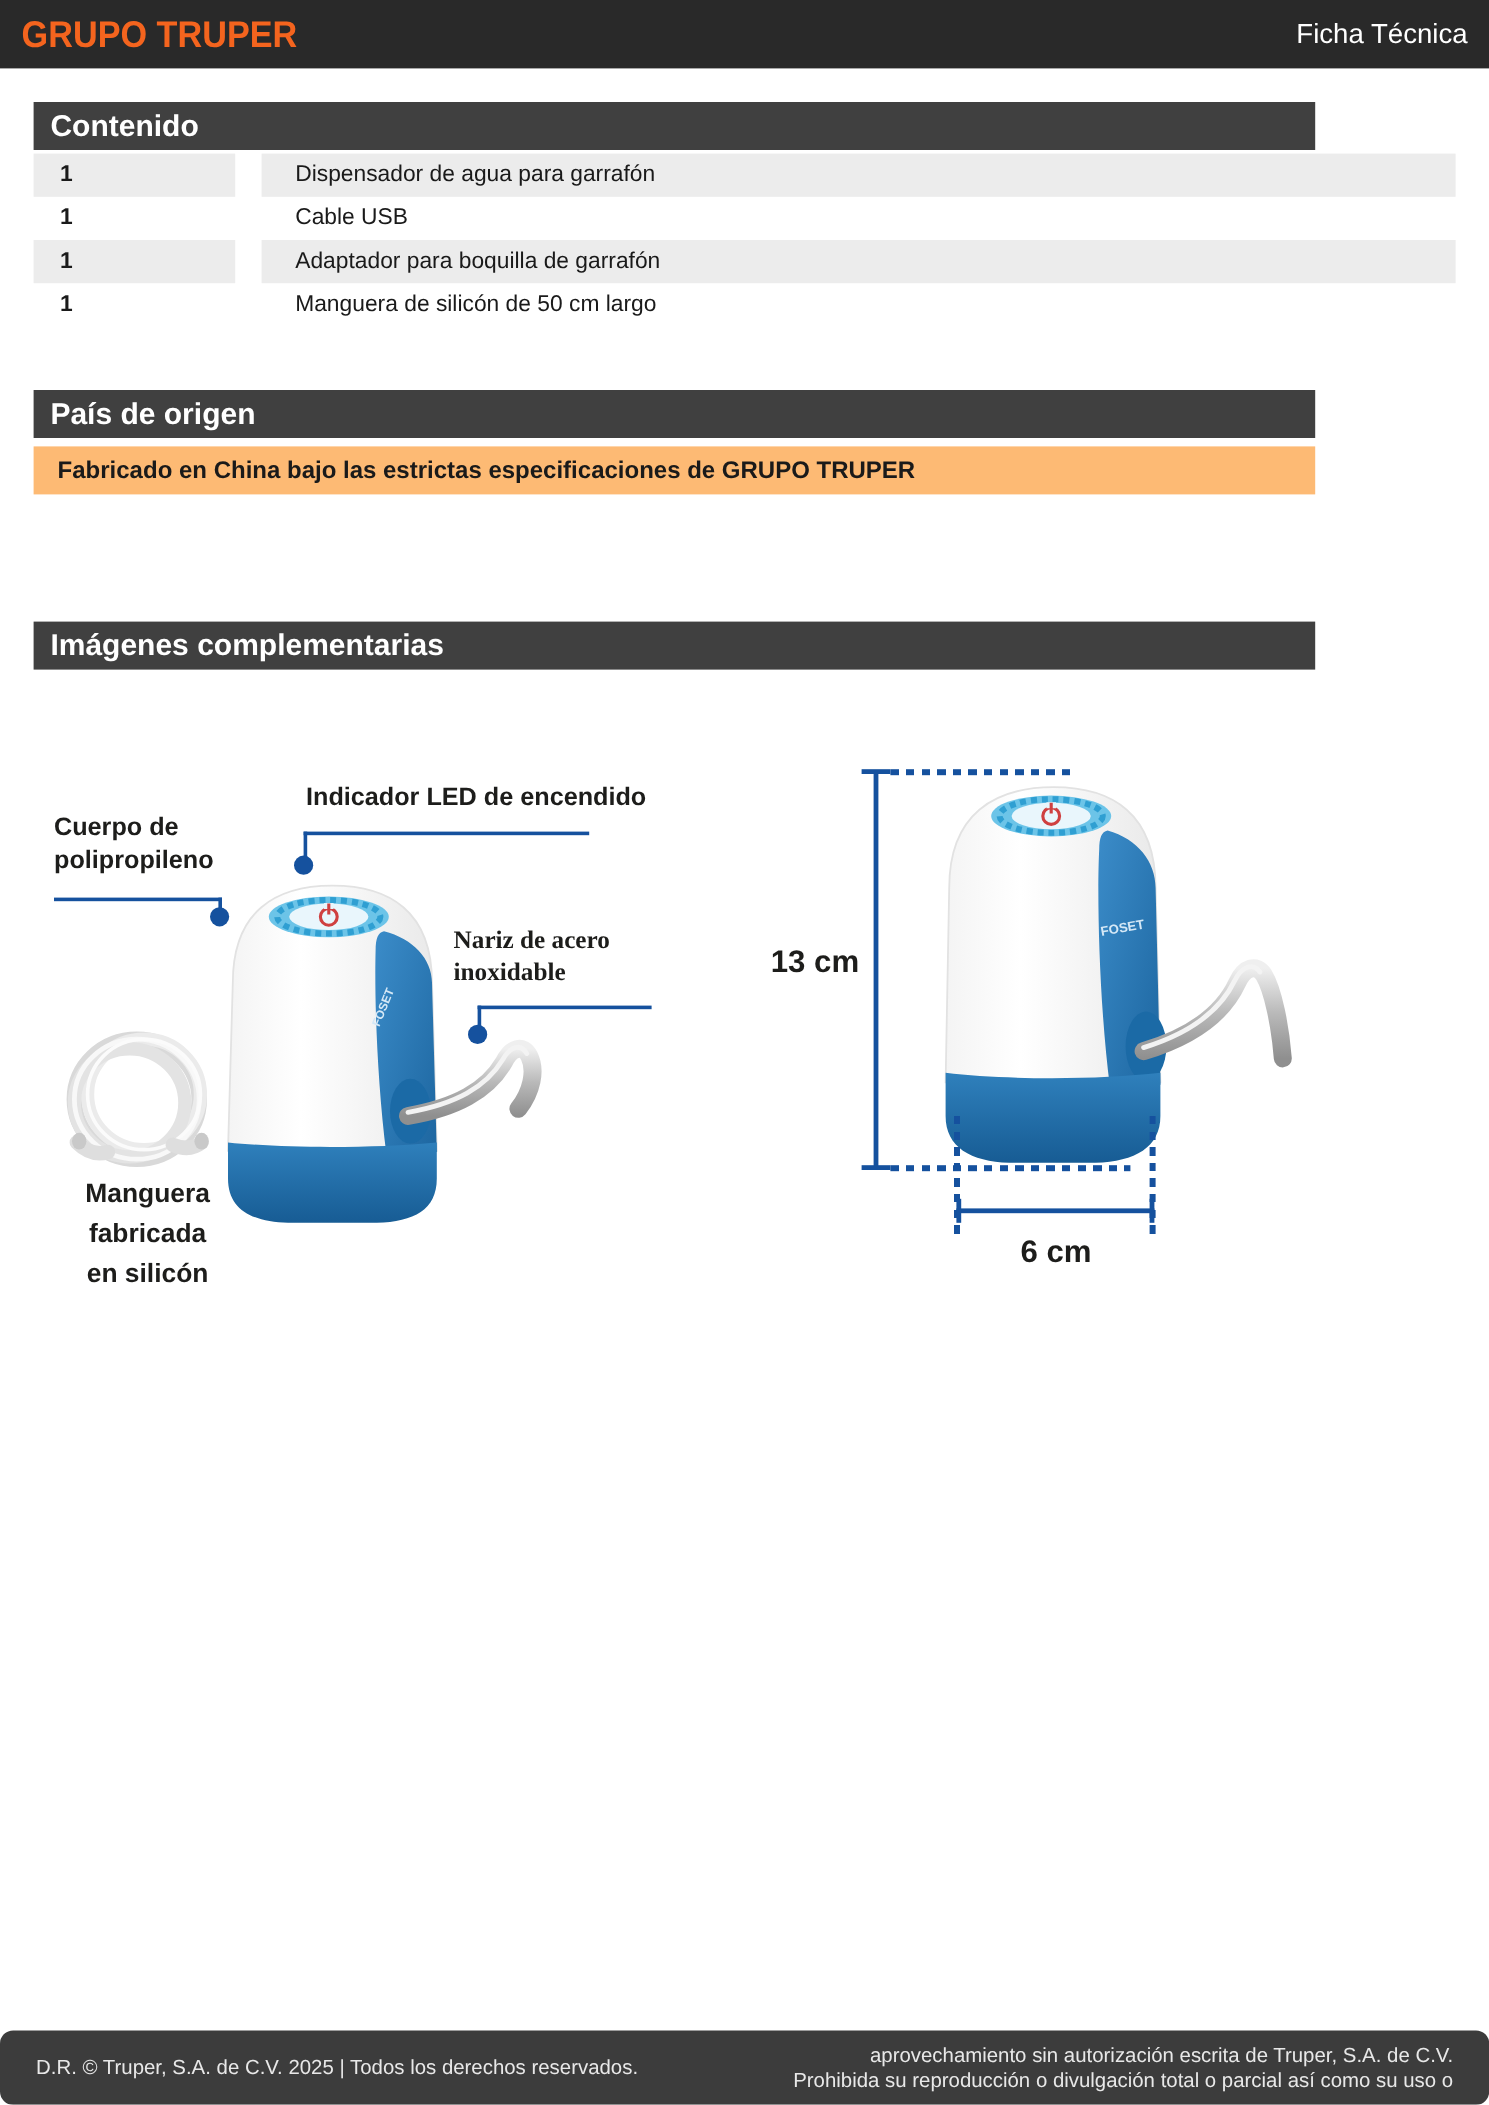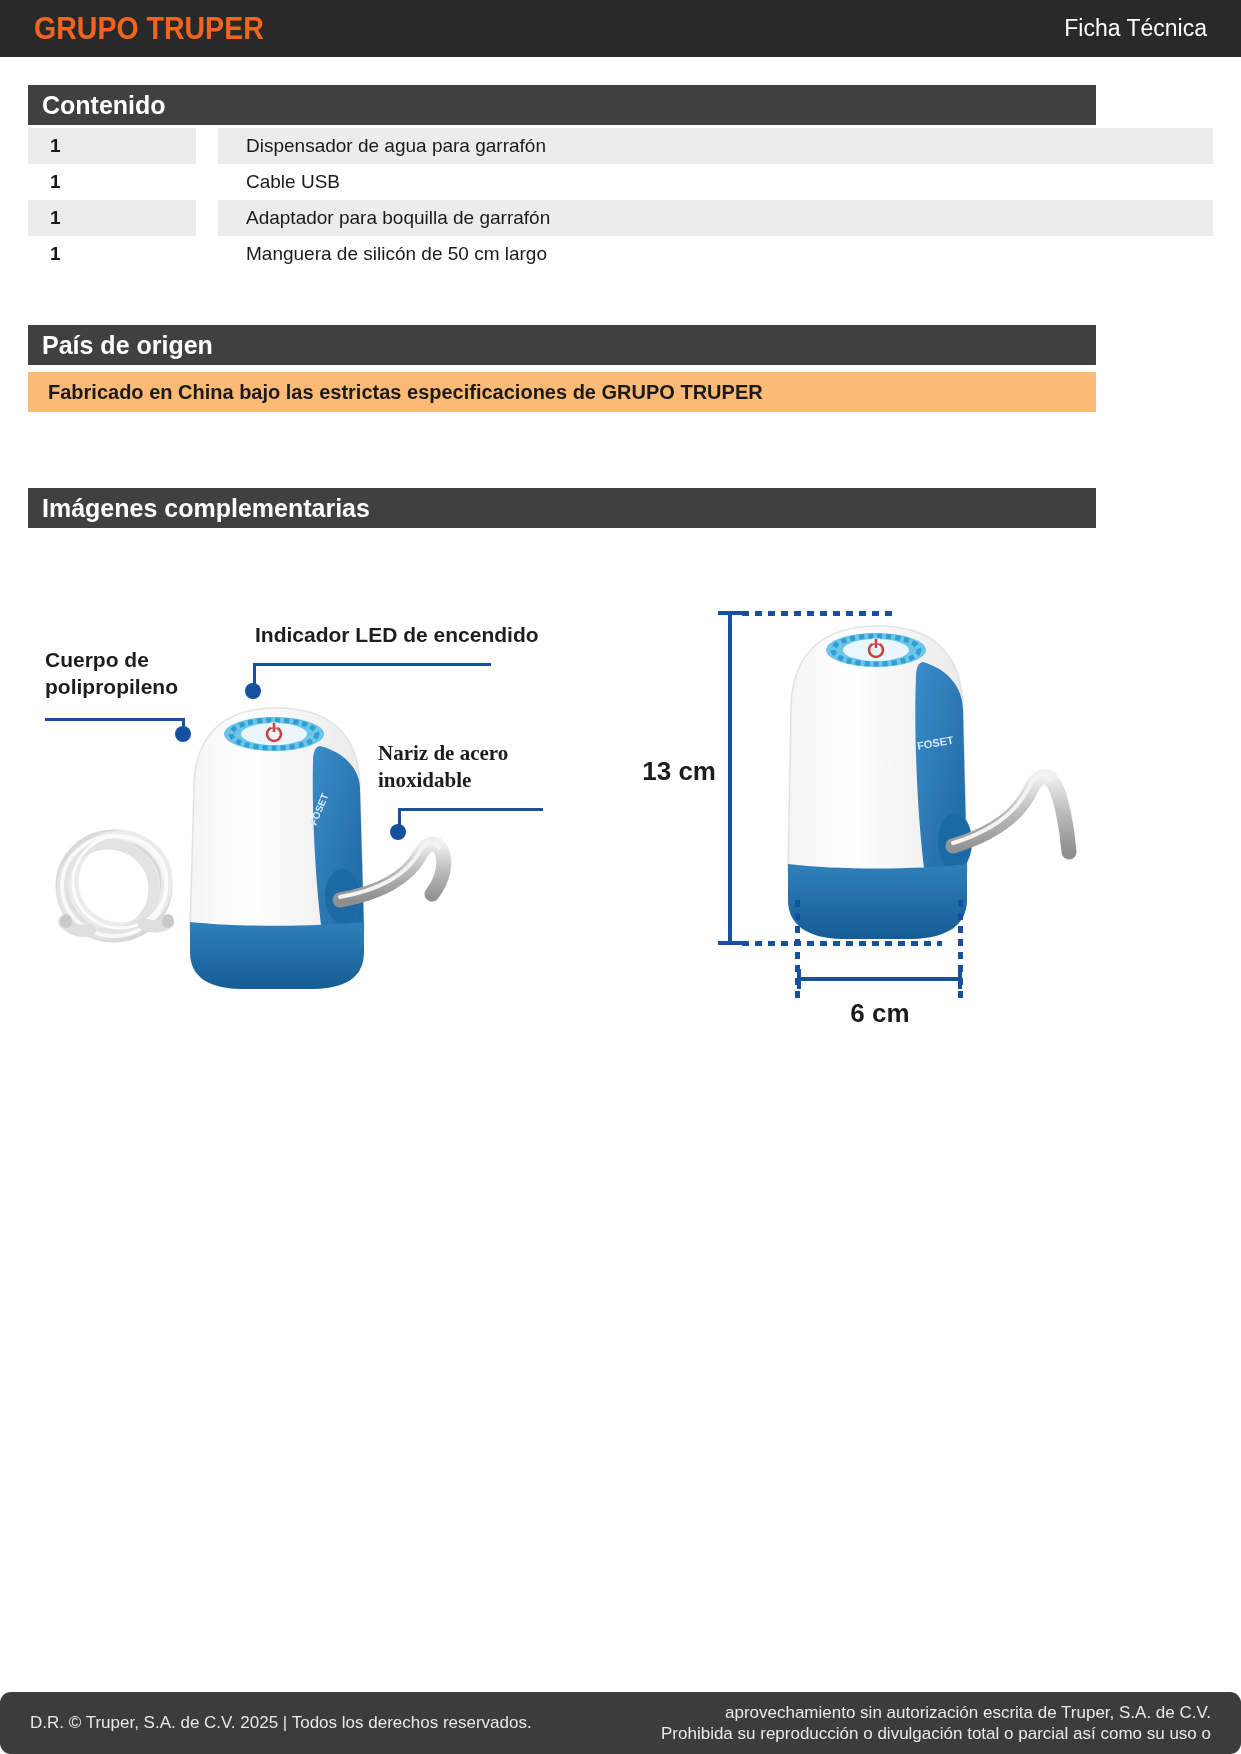--- a/index.html
+++ b/index.html
@@ -9,38 +9,38 @@
     position:relative;
     background:#ffffff;
     font-family:"Liberation Sans", sans-serif;
     color:#1a1a1a;
     overflow:hidden;
   }
   
   .topbar {
     height:57px; background:#292929;
     display:flex; align-items:center; justify-content:space-between;
-    padding:0 34px;
+    padding:0 18px;
   }
   .brand {
     color:#F4641E; font-weight:bold; font-size:31px;
     letter-spacing:0px; transform:scaleX(0.92); transform-origin:left center;
     white-space:nowrap;
   }
   .doctype { color:#ffffff; font-size:23px; }
 
   
   .content { padding:0 28px; }
   .section-bar {
     width:1068px; height:40px; background:#404040; color:#ffffff;
     font-weight:bold; font-size:25px; line-height:40px; padding-left:14px;
   }
   .bar-contenido { margin-top:28px; }
   .bar-pais     { margin-top:53px; }
-  .bar-imagenes { margin-top:76px; }
+  .bar-imagenes { margin-top:106px; }
 
   .ctable { margin-top:3px; width:1185px; }
   .crow { display:flex; height:36px; font-size:19px; }
   .crow .qty {
     width:168px; padding-left:22px; font-weight:bold;
     display:flex; align-items:center;
   }
   .crow .desc {
     flex:1; margin-left:22px; padding-left:28px;
     display:flex; align-items:center;
@@ -126,20 +126,23 @@
 
   <div class="section-bar bar-imagenes">Imágenes complementarias</div>
 
   <div class="figure">
 
     <div class="ann" style="left:17px; top:118px; width:170px;">Cuerpo de
 polipropileno</div>
     <div class="ann" style="left:227px; top:93px; width:320px;">Indicador LED de encendido</div>
     <div class="ann right" style="left:350px; top:212px; width:160px;">Nariz de acero
 inoxidable</div>
+    <div class="ann center" style="left:30px; top:420px; width:130px; font-size:22px; line-height:33px;">Manguera
+fabricada
+en silicón</div>
 
     <div class="line-h" style="left:17px;  top:190px; width:140px;"></div>
     <div class="line-v" style="left:154px; top:190px; height:13px;"></div>
     <div class="ldot" style="left:147px; top:198px;"></div>
 
     <div class="line-h" style="left:225px; top:135px; width:238px;"></div>
     <div class="line-v" style="left:225px; top:135px; height:24px;"></div>
     <div class="ldot" style="left:217px; top:155px;"></div>
 
     <div class="line-h" style="left:370px; top:280px; width:145px;"></div>

